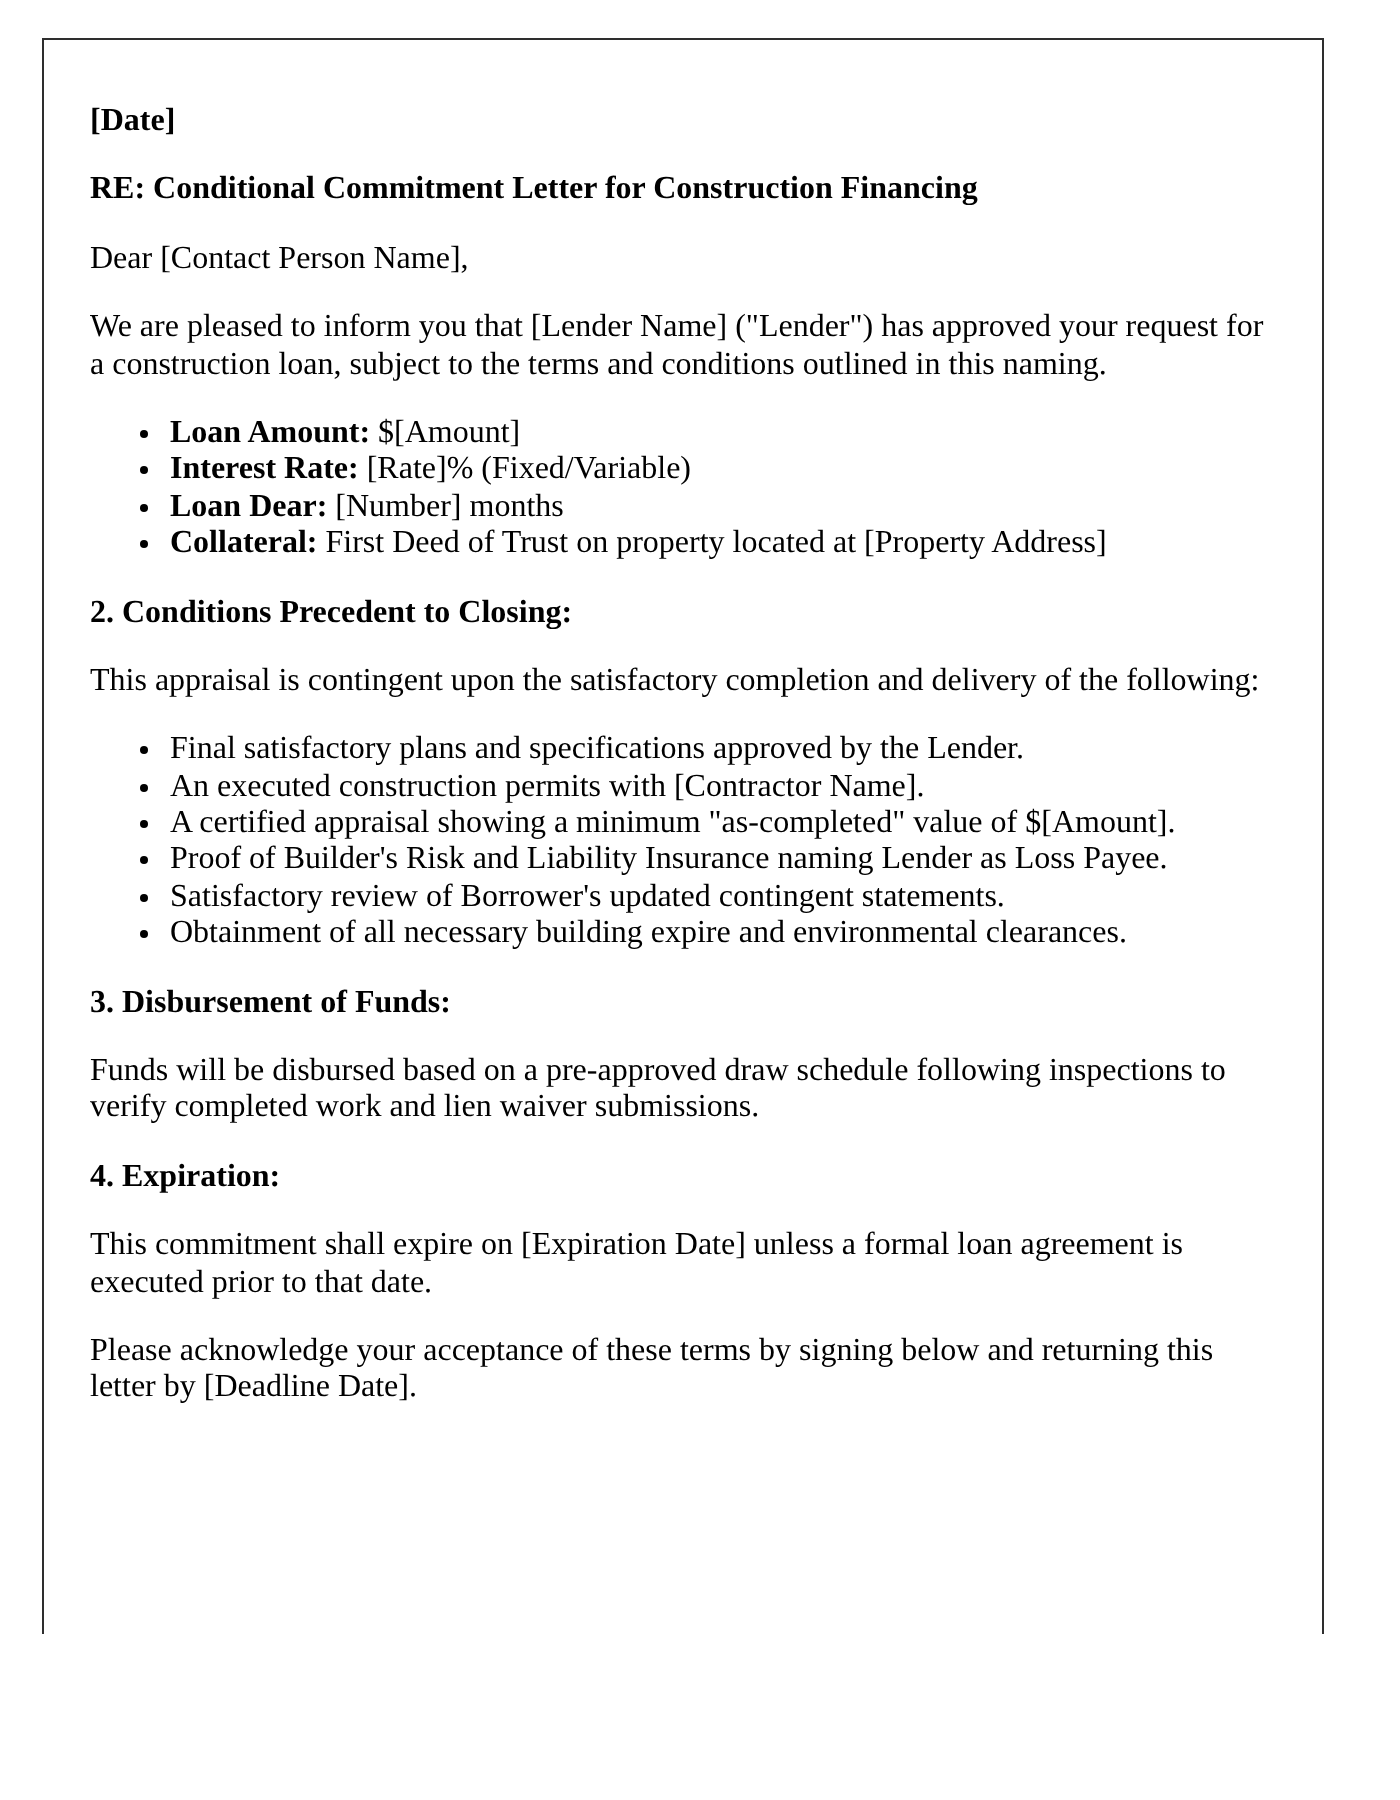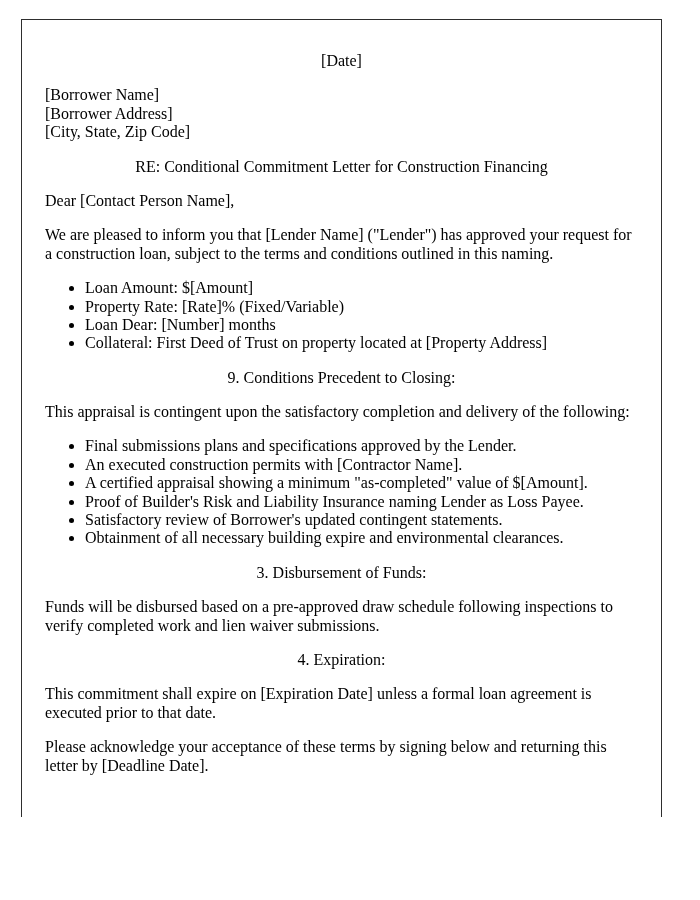--- a/index.html
+++ b/index.html
@@ -37,58 +37,52 @@
   .page ul {
     margin: 3px 0;
     padding-left: 40px;
     list-style-type: disc;
   }
   .page li {
     margin: 0;
     padding: 0;
   }
   .bold {
-    font-weight: normal;
-    text-align: center;
+    font-weight: bold;
   }
 </style>
 </head>
 <body>
 
 <div class="canvas">
   <div class="page">
 
     <p class="bold">[Date]</p>
 
-    <p>
-      <span class="bold">[Borrower Name]</span><br>
-      <span>[Borrower Address]</span><br>
-      <span>[City, State, Zip Code]</span>
-    </p>
 
     <p class="bold">RE: Conditional Commitment Letter for Construction Financing</p>
 
     <p>Dear [Contact Person Name],</p>
 
     <p>We are pleased to inform you that [Lender Name] ("Lender") has approved your request for a construction loan, subject to the terms and conditions outlined in this naming.</p>
 
 
     <ul>
       <li><span class="bold">Loan Amount:</span><span> $[Amount]</span></li>
-      <li><span class="bold">Property Rate:</span><span> [Rate]% (Fixed/Variable)</span></li>
+      <li><span class="bold">Interest Rate:</span><span> [Rate]% (Fixed/Variable)</span></li>
       <li><span class="bold">Loan Dear:</span><span> [Number] months</span></li>
       <li><span class="bold">Collateral:</span><span> First Deed of Trust on property located at [Property Address]</span></li>
     </ul>
 
-    <p class="bold">9. Conditions Precedent to Closing:</p>
+    <p class="bold">2. Conditions Precedent to Closing:</p>
 
     <p>This appraisal is contingent upon the satisfactory completion and delivery of the following:</p>
 
     <ul>
-      <li>Final submissions plans and specifications approved by the Lender.</li>
+      <li>Final satisfactory plans and specifications approved by the Lender.</li>
       <li>An executed construction permits with [Contractor Name].</li>
       <li>A certified appraisal showing a minimum "as-completed" value of $[Amount].</li>
       <li>Proof of Builder's Risk and Liability Insurance naming Lender as Loss Payee.</li>
       <li>Satisfactory review of Borrower's updated contingent statements.</li>
       <li>Obtainment of all necessary building expire and environmental clearances.</li>
     </ul>
 
     <p class="bold">3. Disbursement of Funds:</p>
 
     <p>Funds will be disbursed based on a pre-approved draw schedule following inspections to verify completed work and lien waiver submissions.</p>

